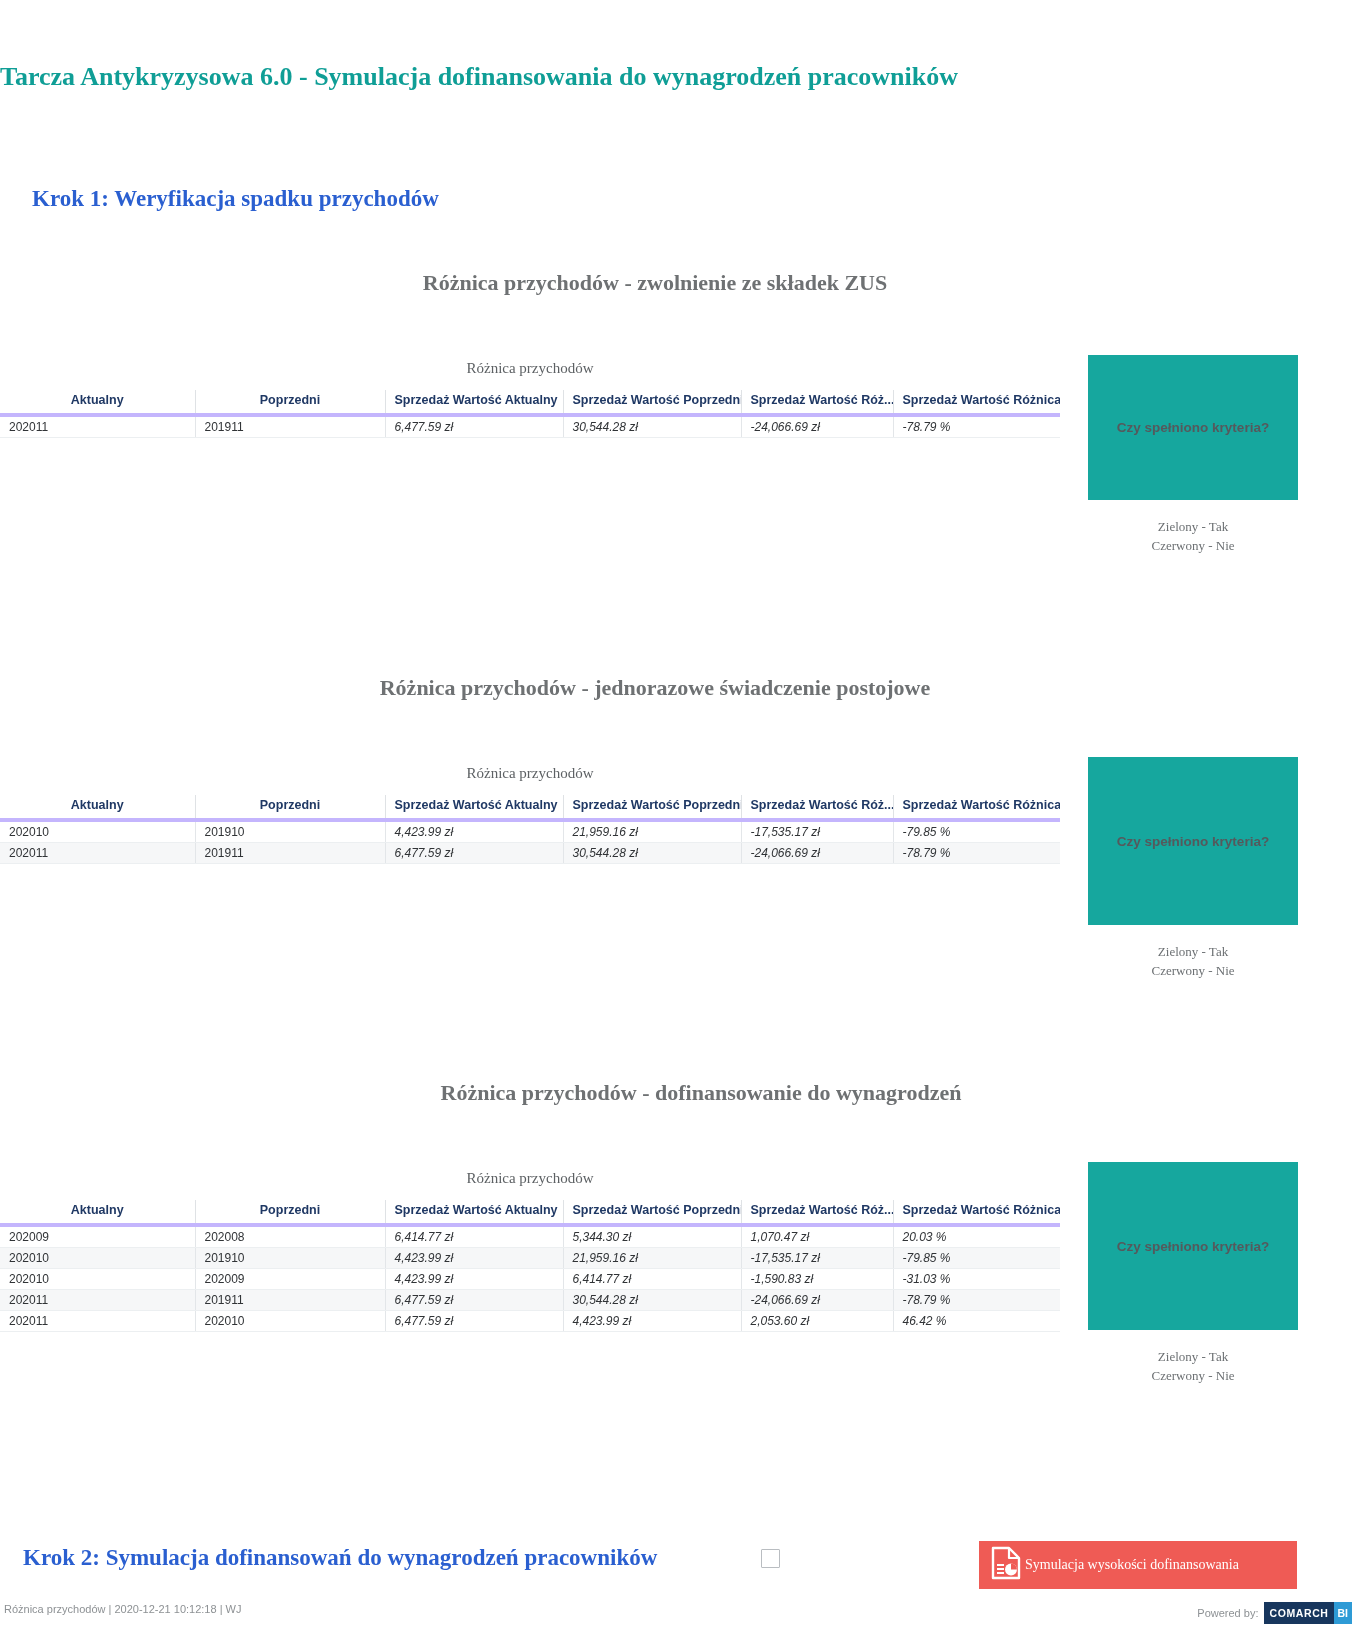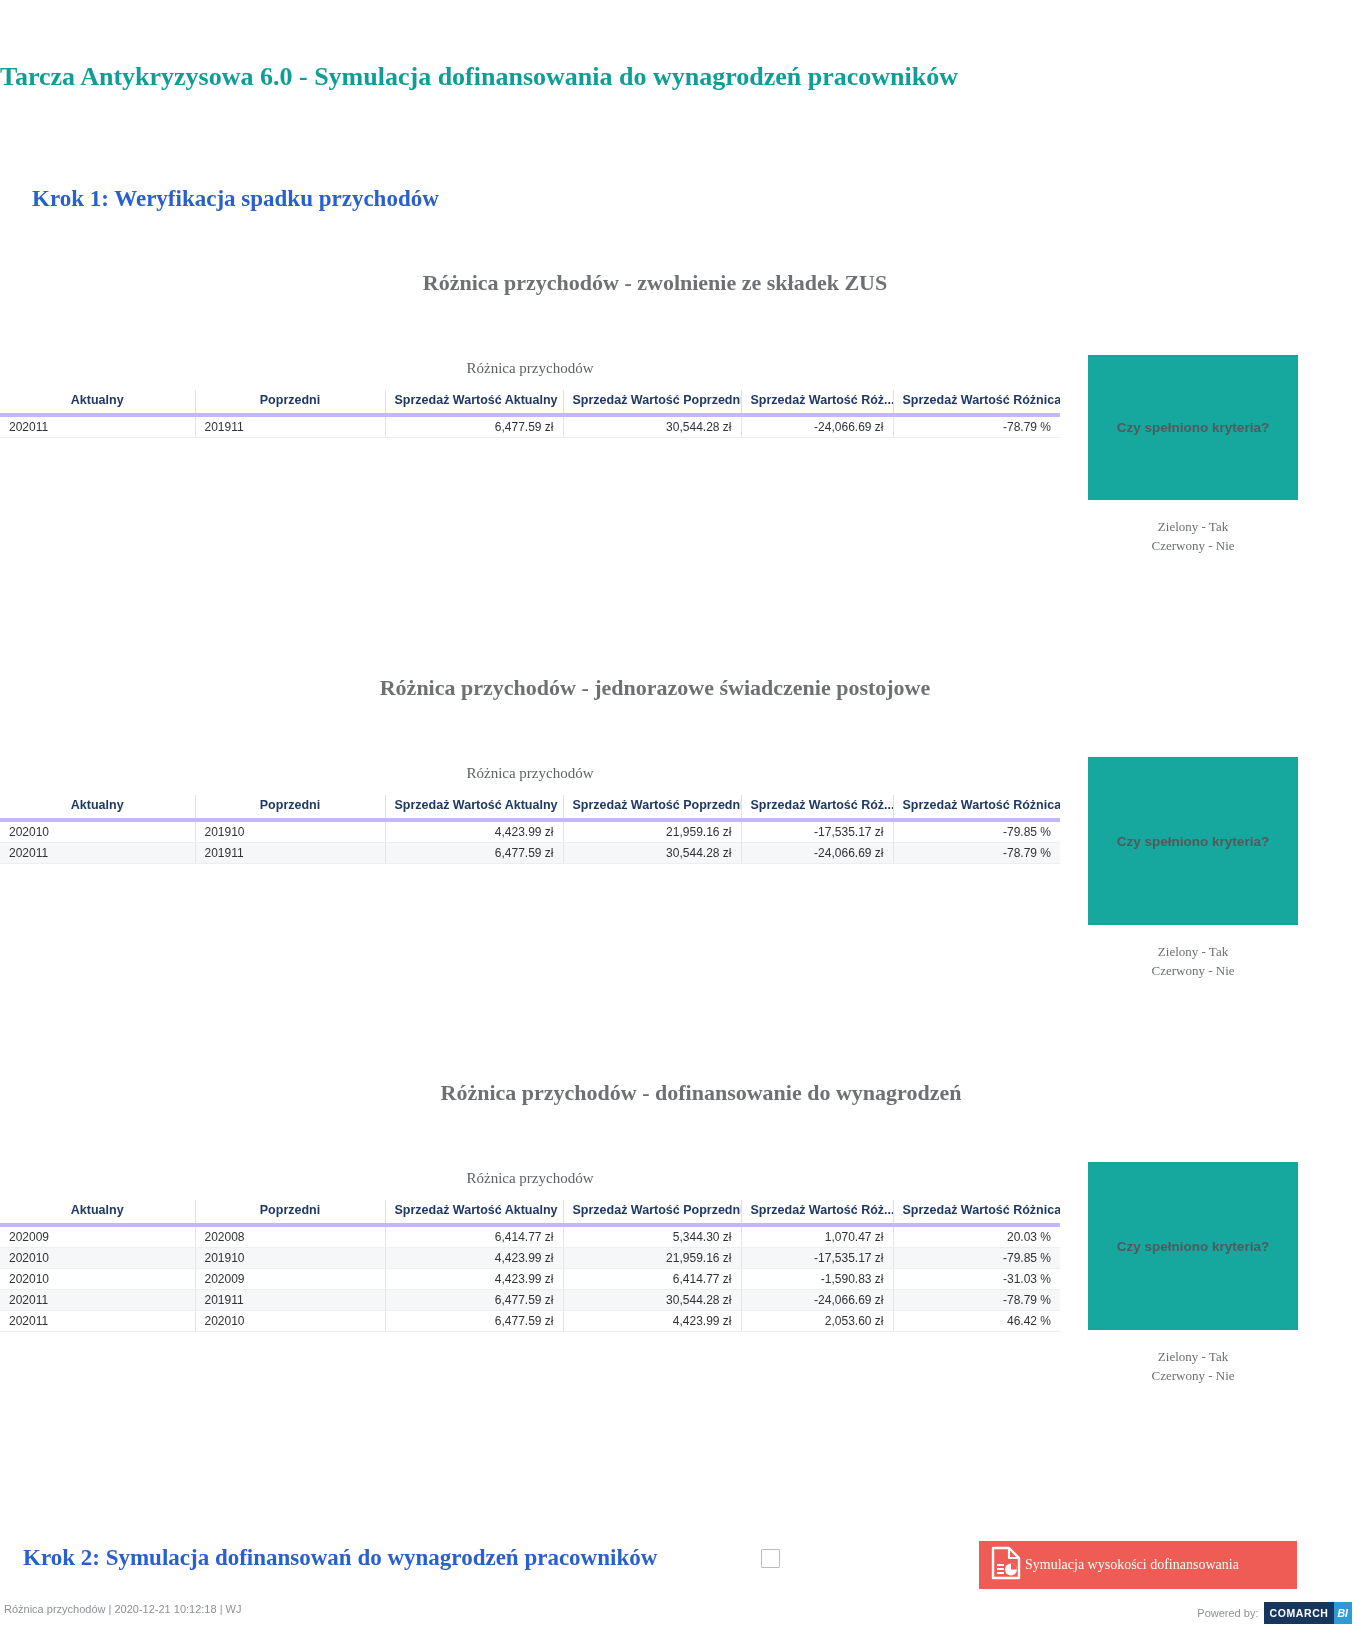--- a/index.html
+++ b/index.html
@@ -45,21 +45,21 @@
     white-space:nowrap;overflow:hidden;
   }
   table.grid th:first-child{border-left:none;}
   table.grid td{
     font-family:"Liberation Sans", sans-serif;font-size:12px;color:#303336;
     padding:3px 9px;border-left:1px solid #e3e6e9;
     border-bottom:1px solid #eceff1;white-space:nowrap;overflow:hidden;
   }
   table.grid td:first-child{border-left:none;}
   table.grid tr.alt td{background:#f6f7f8;}
-  .c-num{text-align:right;}
+  .c-num{text-align:left;font-style:italic;}
   .c-txt{text-align:left;}
   .pct-neg{color:#0f9e96;}
   .pct-pos{color:#e8524c;}
 
   
   col.c1{width:195px;}
   col.c2{width:190px;}
   col.c3{width:178px;}
   col.c4{width:178px;}
   col.c5{width:152px;}
@@ -108,21 +108,21 @@
     font-family:"Liberation Sans", sans-serif;font-size:11px;color:#8d9194;
   }
   .logo{display:flex;align-items:stretch;height:22px;text-align:right;}
   .logo .a{
     background:#17365d;color:#fff;font-family:"Liberation Sans", sans-serif;
     font-weight:bold;font-size:10.5px;letter-spacing:.6px;
     padding:0 5px;display:flex;align-items:center;
   }
   .logo .b{
     background:#2e9bd6;color:#fff;font-family:"Liberation Sans", sans-serif;
-    font-weight:bold;font-size:10.5px;padding:0 4px;display:flex;align-items:center;font-style:italic;
+    font-weight:bold;font-size:10.5px;padding:0 4px;display:flex;align-items:center;
   }
 </style>
 </head>
 <body>
 
 <div class="page-title">Tarcza Antykryzysowa 6.0 - Symulacja dofinansowania do wynagrodzeń pracowników</div>
 
 <div class="step-heading" id="krok1">Krok 1: Weryfikacja spadku przychodów</div>
 
 <div id="sections-root">

